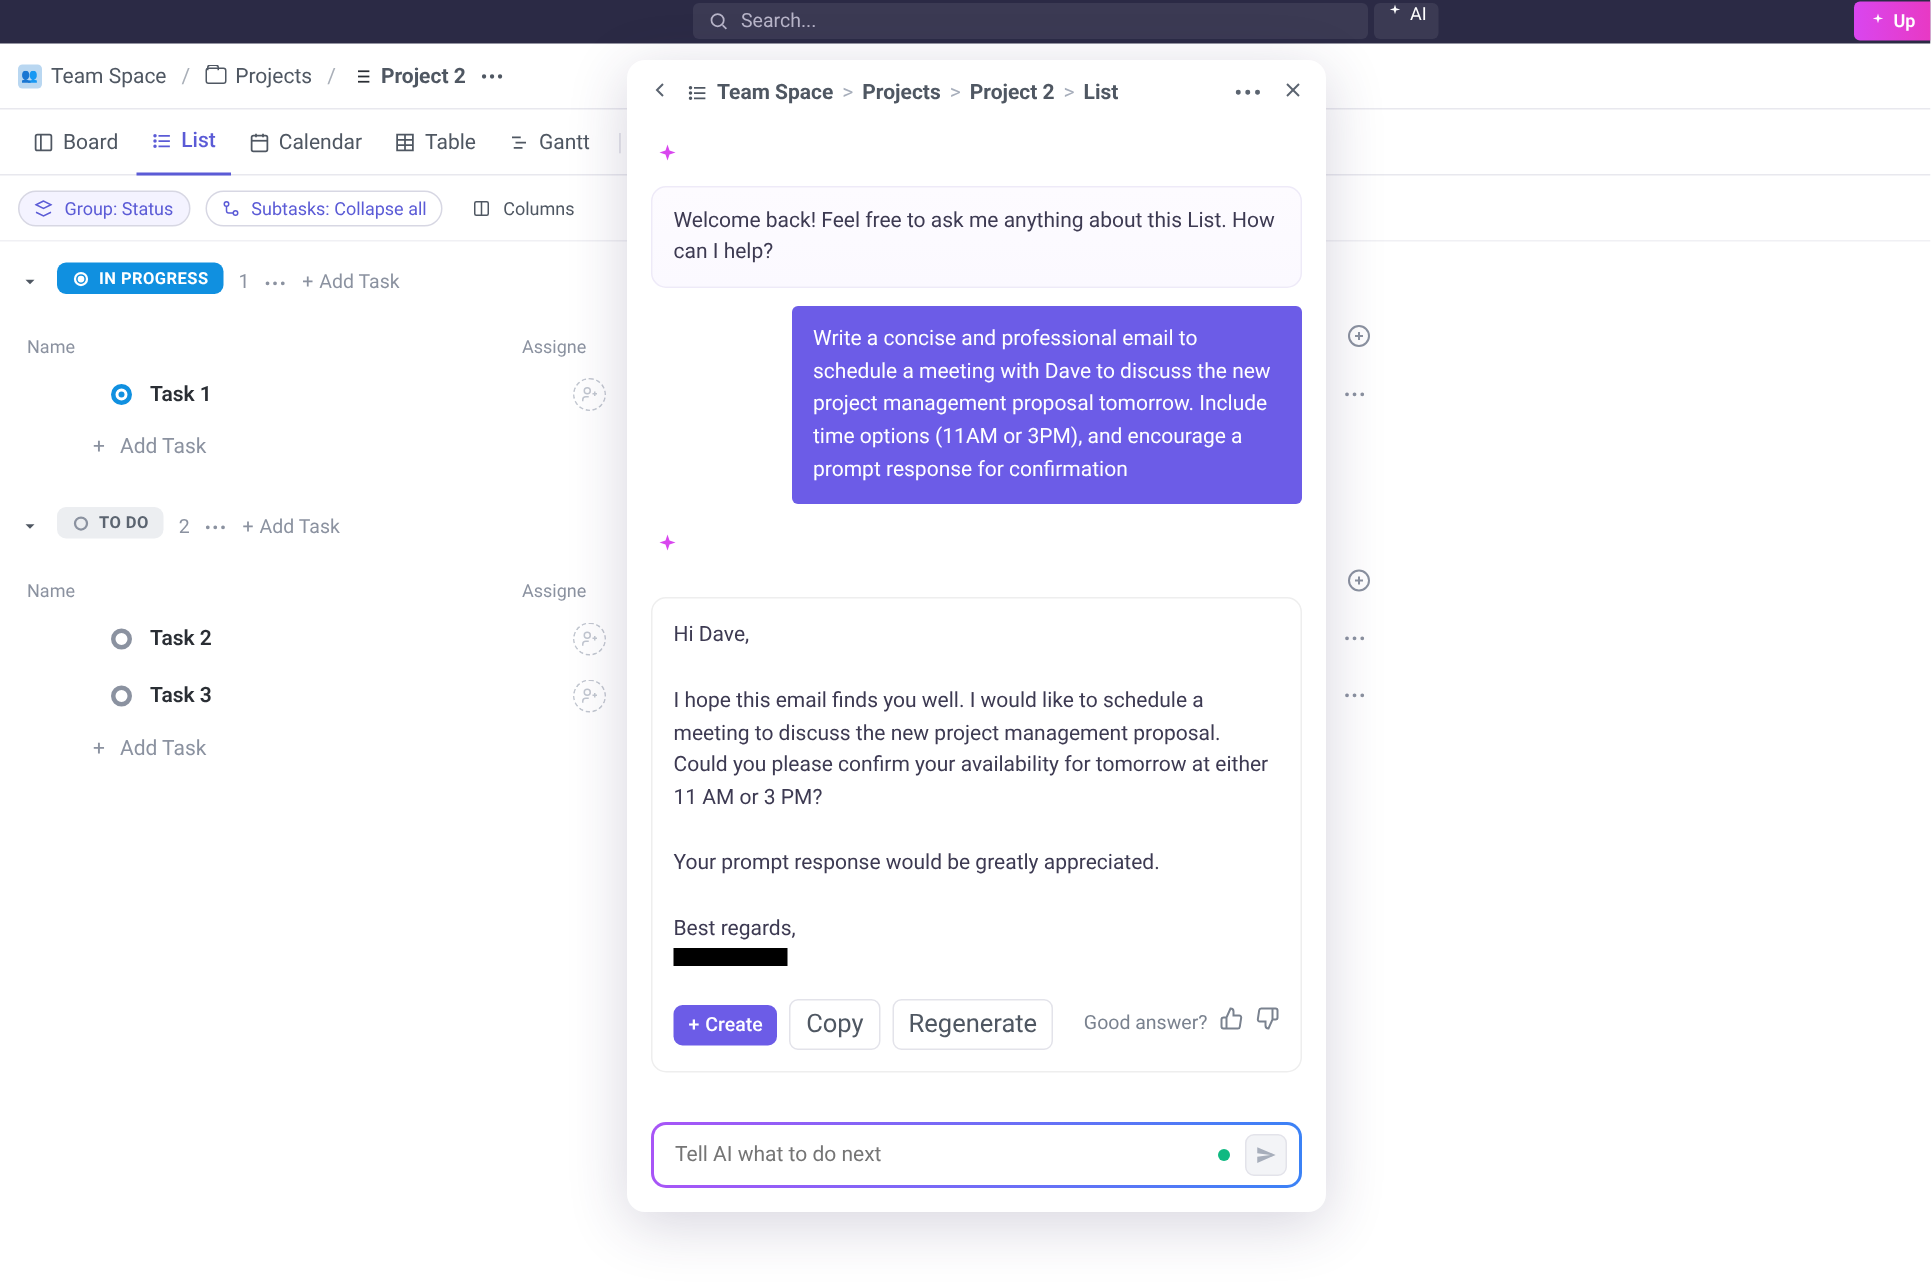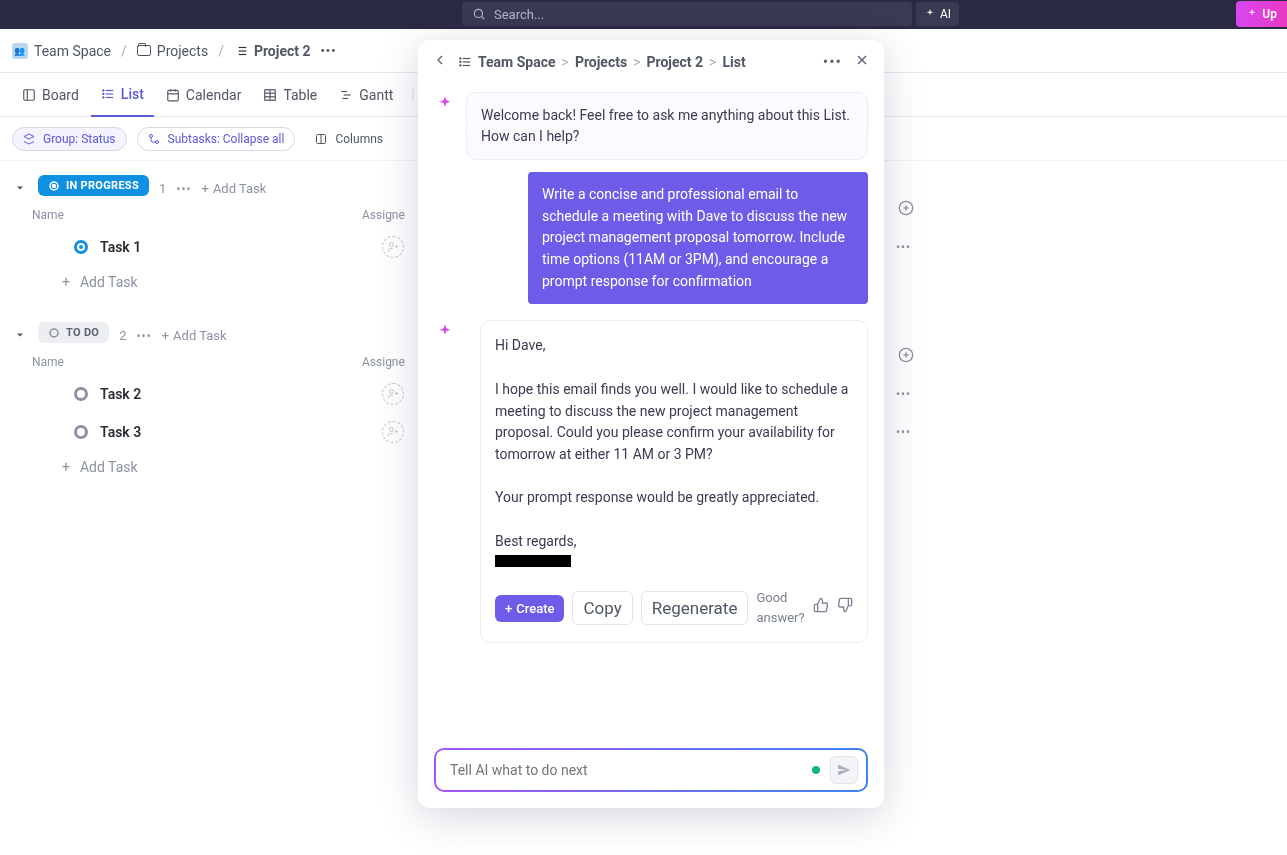--- a/index.html
+++ b/index.html
@@ -2,21 +2,21 @@
 <html><head>
 <meta charset="utf-8">
 <style>
 * { box-sizing: border-box; margin: 0; padding: 0; font-family: -apple-system, BlinkMacSystemFont, "Segoe UI", Roboto, sans-serif; }
 body { background: #fff; width: 1287px; height: 855px; overflow: hidden; position: relative; }
 
 
 .topbar { height: 29px; background: #2b2a45; display: flex; align-items: center; position: relative; }
 .search-wrap { position: absolute; left: 462px; width: 450px; height: 24px; background: rgba(255,255,255,0.08); border-radius: 4px; display: flex; align-items: center; padding: 0 10px; color: #b8b5c9; font-size: 13px; top: 2px; }
 .search-wrap svg { margin-right: 8px; }
-.ai-pill { position: absolute; left: 916px; top: 2px; height: 24px; background: rgba(255,255,255,0.08); border-radius: 4px; display: flex; align-items: center; padding: 0 8px; color: #fff; font-size: 12px; gap:4px; }
+.ai-pill { position: absolute; left: 916px; top: 2px; height: 24px; background: rgba(255,255,255,0.08); border-radius: 4px; display: flex; align-items: flex-start; padding: 0 8px; color: #fff; font-size: 12px; gap:4px; }
 .upgrade-btn { position: absolute; right: 0; top: 1px; height: 26px; background: linear-gradient(90deg,#d946ef,#e839c4); color:#fff; font-size:12px; font-weight:600; display:flex; align-items:center; padding:0 10px; border-radius:4px 0 0 4px; gap:4px;}
 
 
 .breadcrumb-row { height: 44px; border-bottom: 1px solid #e8e8ee; display: flex; align-items: center; padding: 0 12px; color:#4f5762; font-size:14px; gap:10px;}
 .breadcrumb-row .sep { color:#a9afb8; }
 .breadcrumb-row .crumb { display:flex; align-items:center; gap:6px; }
 .breadcrumb-row .proj-icon { width:14px; height:11px; border:1.5px solid #4f5762; border-radius:2px; position:relative; }
 .breadcrumb-row .proj-icon::before { content:''; position:absolute; top:-3px; left:0; width:6px; height:3px; border:1.5px solid #4f5762; border-bottom:none; border-radius:2px 2px 0 0;}
 .breadcrumb-row .more-icon { color:#4f5762; font-weight:bold; letter-spacing:1px; font-size:12px;}
 .teamspace-icon { width:16px; height:16px; background:#b9d7f1; border-radius:3px; display:flex; align-items:center; justify-content:center; font-size:9px; }
@@ -37,21 +37,21 @@
 .list-area { padding: 8px 0; }
 .group-header { display:flex; align-items:flex-end; gap:10px; padding:6px 12px; }
 .chevron-btn { width:16px; height:16px; display:flex; align-items:center; justify-content:center; color:#4f5762; }
 .status-pill { border-radius:6px; padding:4px 10px; font-size:11px; font-weight:700; color:#fff; display:flex; align-items:center; gap:6px; letter-spacing:0.3px; }
 .status-pill.inprogress { background:#1090e0; }
 .status-pill.todo { background:#eceef1; color:#5b6470; }
 .group-count { color:#8b92a0; font-size:13px; }
 .group-more { color:#8b92a0; letter-spacing:1px; font-size:12px; }
 .group-add { color:#8b92a0; font-size:13px; display:flex; align-items:center; gap:4px; }
 
-.col-headers { display:flex; padding:6px 32px; color:#8b92a0; font-size:12px; }
+.col-headers { display:flex; padding:6px 18px; color:#8b92a0; font-size:12px;margin-top:16px; }
 .col-name { flex:0 0 330px; }
 .col-assignee { flex:0 0 120px; }
 
 .task-row { display:flex; align-items:center; padding:8px 12px; gap:12px; }
 .task-indent { width:50px; }
 .status-dot { width:14px; height:14px; border-radius:50%; border:3px solid; }
 .status-dot.inprogress { border-color:#1090e0; background:#fff; position:relative;}
 .status-dot.inprogress::after { content:''; position:absolute; inset:2px; border-radius:50%; background:#1090e0;}
 .status-dot.todo { border-color:#8b92a0; background:#fff;}
 .task-name { font-size:14px; color:#2a2e34; font-weight:600; flex:0 0 270px; }
@@ -63,21 +63,21 @@
 
 
 .ai-panel { position:absolute; left:418px; top:40px; width:466px; height:768px; background:#fff; border-radius:12px; box-shadow:0 8px 40px rgba(50,40,90,0.2); display:flex; flex-direction:column; }
 .ai-header { height:44px; display:flex; align-items:center; padding:0 14px; gap:10px; }
 .ai-back { color:#5b6470; }
 .ai-crumbs { color:#4f5762; font-size:14px; display:flex; align-items:center; gap:6px; flex:1;}
 .ai-crumbs .sep { color:#a7aebb; }
 .ai-actions { display:flex; gap:12px; color:#5b6470; }
 
 .ai-body { flex:1; overflow:auto; padding:0 16px 16px 16px; }
-.msg-row { display:flex; gap:10px; margin-top:8px; }
+.msg-row { display:flex; gap:10px; margin-top:8px;flex-direction:column; }
 .ai-avatar { width:22px; height:22px; flex-shrink:0; display:flex; align-items:center; justify-content:center; }
 .sparkle { font-size:14px; }
 .ai-bubble { border:1px solid #eeeaf8; border-radius:10px; padding:12px 14px; font-size:14px; color:#3d3a52; line-height:1.5; background:linear-gradient(180deg,#fdfbff,#fbf9ff); }
 .user-row { display:flex; justify-content:flex-end; margin-top:12px; }
 .user-bubble { background:#6c5ce7; color:#fff; border-radius:4px; padding:12px 14px; font-size:14px; line-height:1.55; max-width:340px; }
 .email-bubble { border:1px solid #eee; border-radius:10px; padding:14px; font-size:14px; color:#3d3a52; line-height:1.55; width:100%; }
 .redact { display:inline-block; width:76px; height:12px; background:#000; }
 .email-actions { display:flex; align-items:center; gap:8px; margin-top:14px; }
 .btn-create { background:#6c5ce7; color:#fff; border:none; border-radius:6px; padding:6px 10px; font-size:13px; display:flex; align-items:center; gap:4px; font-weight:500;}
 .btn-ghost { background:#fff; border:1px solid #e3e3ea; border-radius:6px; padding:6px 10px; font-size:17px; color:#4f5762; }

